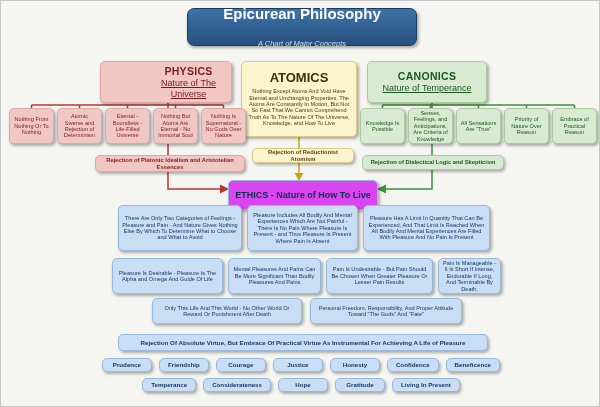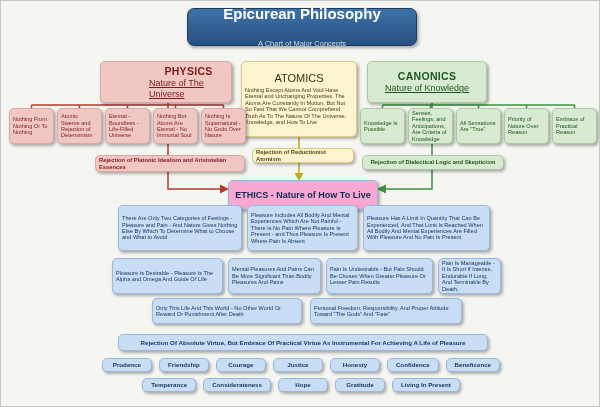--- a/index.html
+++ b/index.html
@@ -6,44 +6,44 @@
   .stage{
     position:relative;width:600px;height:407px;margin:0 auto;
     background:#f5f5f2;border:1px solid #c7c7c5;overflow:hidden;
     font-family:"Liberation Sans",sans-serif;box-sizing:border-box;
   }
   svg.connectors{position:absolute;left:0;top:0;z-index:0;}
   .box{
     position:absolute;z-index:1;border-radius:5px;
     box-shadow:1.5px 2px 3px rgba(0,0,0,.3);
     display:flex;flex-direction:column;align-items:center;justify-content:center;
-    box-sizing:border-box;padding:2px 3px;line-height:1.15;
+    text-align:center;box-sizing:border-box;padding:2px 3px;line-height:1.15;
   }
   .title-box{
     left:186px;top:7px;width:230px;height:38px;
     background:linear-gradient(180deg,#3d72a8 0%,#28507f 100%);
     border:1px solid #1d3a5f;color:#ffffff;border-radius:7px;
   }
   .title-main{font-size:15px;font-weight:bold;}
-  .title-sub{font-size:7.5px;color:#c9ddf0;margin-top:18px;}
+  .title-sub{font-size:7.5px;color:#c9ddf0;margin-top:18px;font-style:italic;}
   .pink{background:#f1c7c4;color:#7a1c1c;border:1px solid #dba8a4;}
   .yellow{background:#fcf4cf;color:#57450f;border:1px solid #ddcb86;}
   .green{background:#d8ead1;color:#1d571d;border:1px solid #aacb9e;}
   .blue{background:#c9def4;color:#11335e;border:1px solid #97b9dc;}
   .hdr-title{font-size:10.5px;font-weight:bold;letter-spacing:.3px;}
   .hdr-sub{font-size:9px;margin-top:1px;text-decoration:underline;}
   .physics-box{left:99px;top:60px;width:132px;height:42px;padding-left:48px;}
   .atomics-box{left:240px;top:60px;width:116px;height:76px;}
-  .atomics-title{font-size:11px;font-weight:normal;color:#3c3208;}
+  .atomics-title{font-size:13px;font-weight:bold;color:#3c3208;}
   .atomics-body{font-size:5.6px;margin-top:2px;color:#4c3d10;}
   .canonics-box{left:366px;top:60px;width:120px;height:42px;}
   .sm{font-size:5.6px;}
   .item{top:107px;width:45px;height:36px;}
   .reject{font-size:5.8px;font-weight:bold;}
-  .ethics-box{left:227px;top:179px;width:150px;height:30px;background:#f9a8d4;}
+  .ethics-box{left:227px;top:179px;width:150px;height:30px;background:#d946ef;}
   .ethics-title{font-size:9px;font-weight:bold;color:#0e2c52;}
   .banner{left:117px;top:333px;width:370px;height:17px;font-size:6.2px;font-weight:bold;}
   .vrow{position:absolute;left:0;width:600px;display:flex;justify-content:center;gap:7px;z-index:1;}
   .vrow1{top:357px;}
   .vrow2{top:377px;}
   .virtue{
     position:static;display:flex;align-items:center;justify-content:center;
     min-width:50px;height:14px;padding:1px 8px;font-size:6.2px;font-weight:bold;
   }
 </style>
@@ -84,21 +84,21 @@
     <div class="hdr-sub">Nature of The Universe</div>
   </div>
 
   <div class="box yellow atomics-box">
     <div class="atomics-title">ATOMICS</div>
     <div class="atomics-body">Nothing Except Atoms And Void Have Eternal and Unchanging Properties. The Atoms Are Constantly In Motion, But Not So Fast That We Cannot Comprehend Truth As To The Nature Of The Universe, Knowledge, and How To Live</div>
   </div>
 
   <div class="box green canonics-box">
     <div class="hdr-title">CANONICS</div>
-    <div class="hdr-sub">Nature of Knowledge</div>
+    <div class="hdr-sub">Nature of Temperance</div>
   </div>
 
   <div class="box pink sm item" style="left:8px;">Nothing From Nothing Or To Nothing</div>
   <div class="box pink sm item" style="left:56px;">Atomic Swerve and Rejection of Determinism</div>
   <div class="box pink sm item" style="left:104px;">Eternal - Boundless - Life-Filled Universe</div>
   <div class="box pink sm item" style="left:152px;">Nothing But Atoms Are Eternal - No Immortal Soul</div>
   <div class="box pink sm item" style="left:200px;">Nothing Is Supernatural - No Gods Over Nature</div>
 
   <div class="box green sm item" style="left:359px;">Knowledge Is Possible</div>
   <div class="box green sm item" style="left:407px;">Senses, Feelings, and Anticipations, Are Criteria of Knowledge</div>

